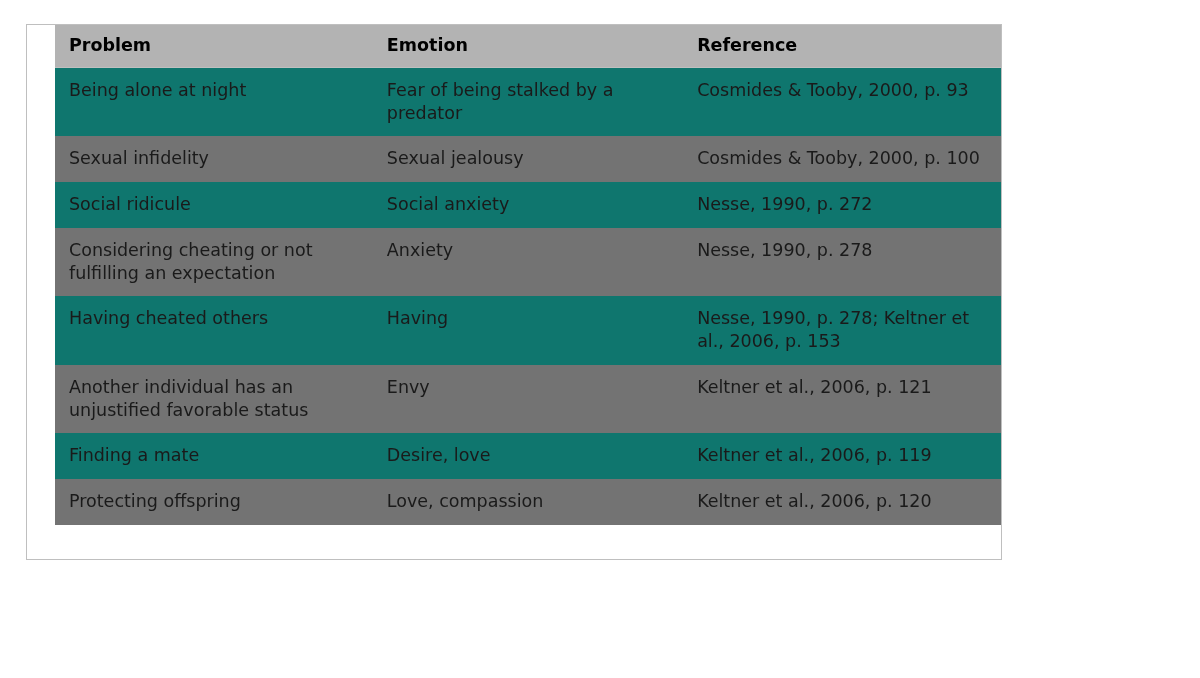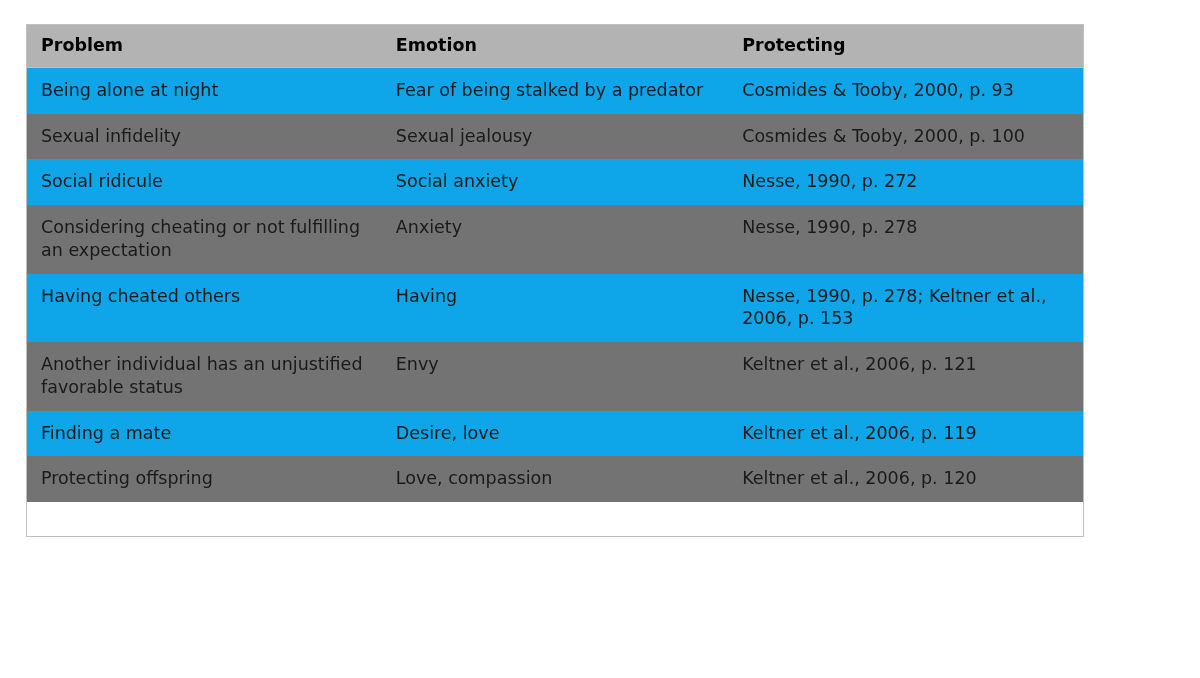--- a/index.html
+++ b/index.html
@@ -13,24 +13,25 @@
 
   .page {
     width: 1200px;
     height: 678px;
     box-sizing: border-box;
     padding: 24px 26px 24px 26px;
     background: #ffffff;
   }
 
   .table-wrap {
-    width: 1058px;
+    width: 976px;
     border: 1px solid #bfbfbf;
     box-sizing: border-box;
     background: #ffffff;
+    padding-left: 28px;
   }
 
   table.data-table {
     width: 100%;
     border-collapse: collapse;
     table-layout: fixed;
     font-size: 17.5px;
     color: #1a1a1a;
   }
 
@@ -51,21 +52,21 @@
   }
 
   table.data-table tbody td {
     padding: 11px 14px 12px 14px;
     vertical-align: top;
     line-height: 1.3;
     border: none;
   }
 
   table.data-table tbody tr.odd td {
-    background: #0ea5e9;
+    background: #0f766e;
   }
 
   table.data-table tbody tr.even td {
     background: #737373;
   }
 
   .footer-space {
     height: 34px;
     background: #ffffff;
   }
@@ -78,21 +79,21 @@
     <table class="data-table">
       <colgroup>
         <col class="c0">
         <col class="c1">
         <col class="c2">
       </colgroup>
       <thead>
         <tr>
           <th>Problem</th>
           <th>Emotion</th>
-          <th>Protecting</th>
+          <th>Reference</th>
         </tr>
       </thead>
       <tbody>
         <tr class="odd">
           <td>Being alone at night</td>
           <td>Fear of being stalked by a predator</td>
           <td>Cosmides &amp; Tooby, 2000, p. 93</td>
         </tr>
         <tr class="even">
           <td>Sexual infidelity</td>

